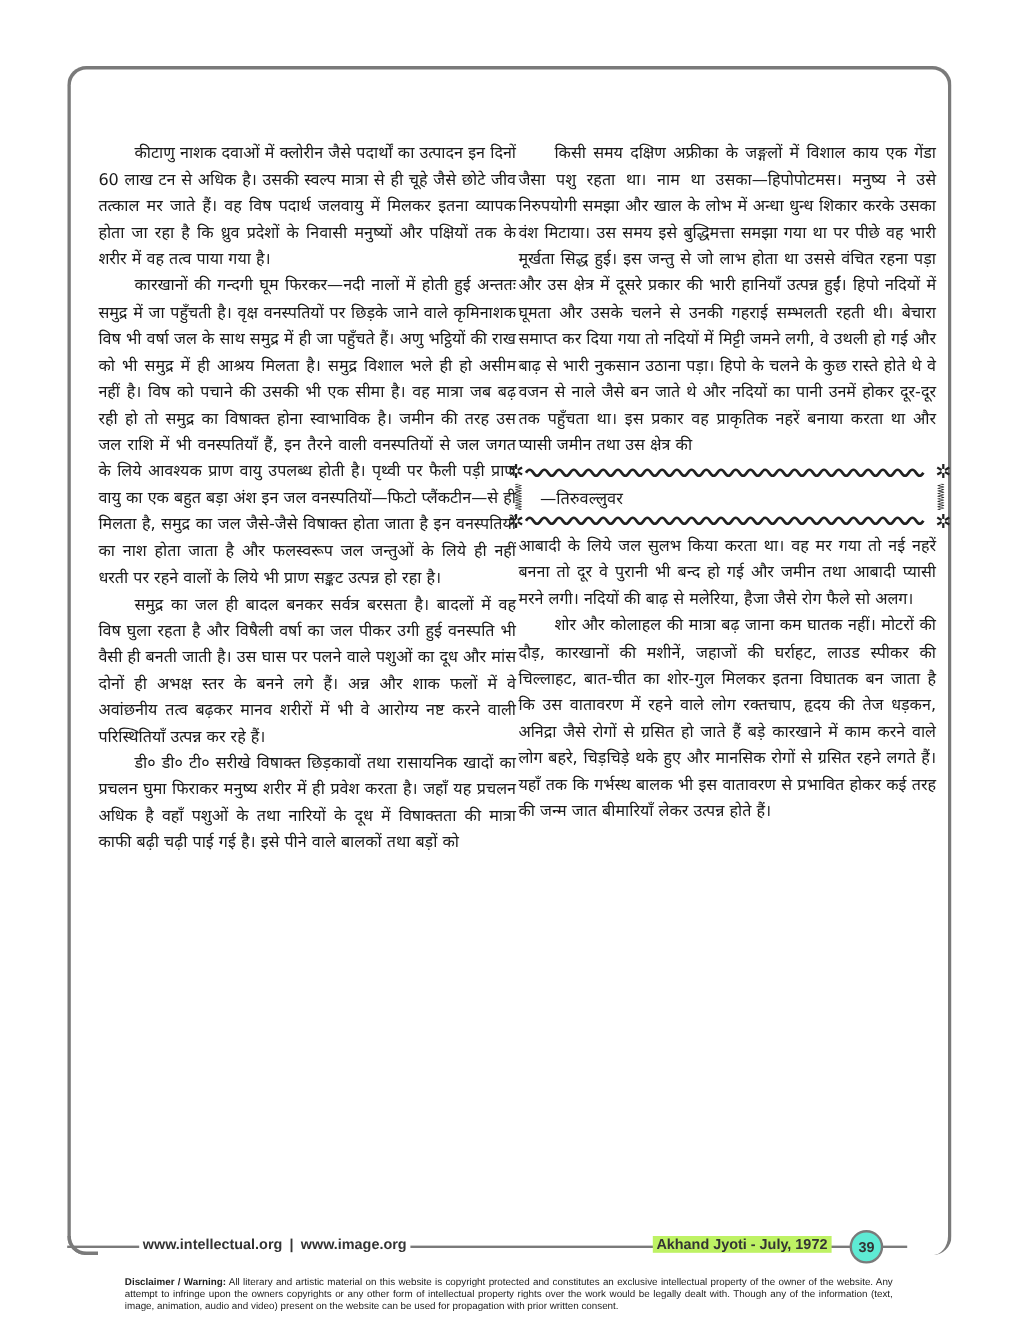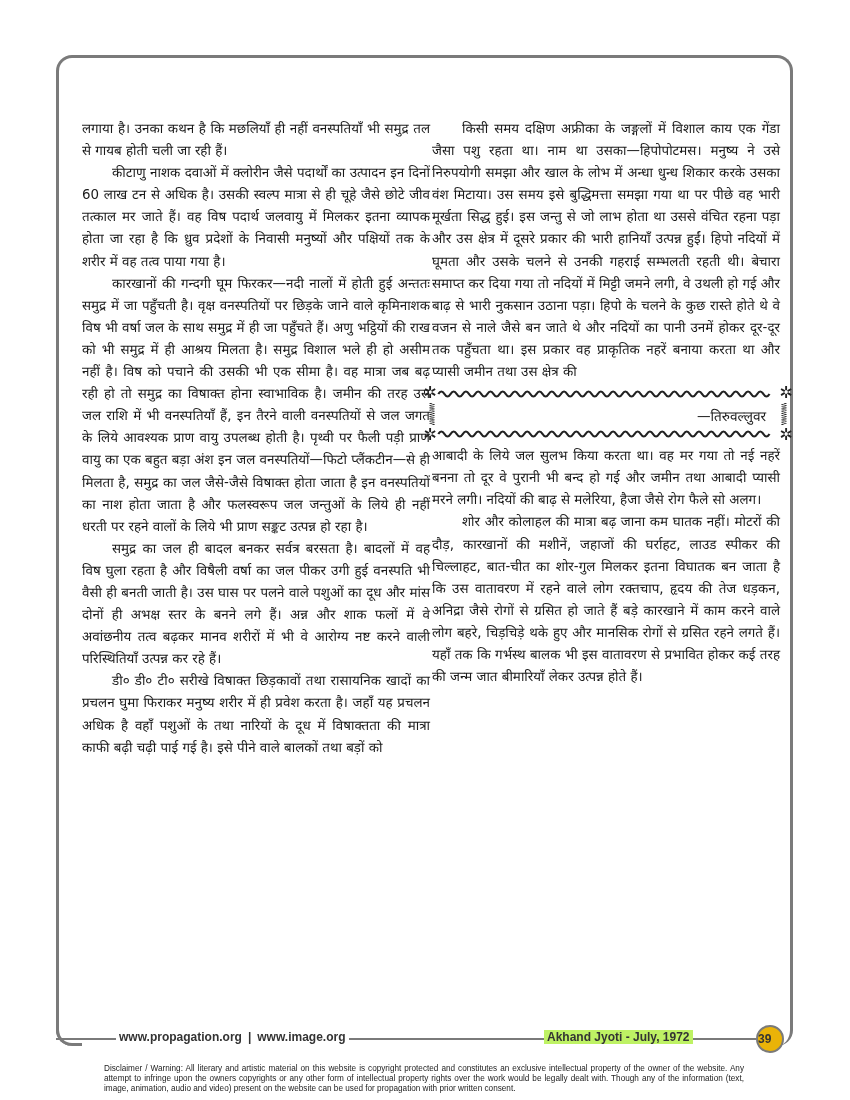--- a/index.html
+++ b/index.html
@@ -45,56 +45,55 @@
   .quote-border-right { right: 2px; }
   .corner {
     position: absolute; width: 16px; height: 16px; font-size: 16px; line-height: 16px; color: #222;
     text-align: center;
   }
   .corner.tl { left: -2px; top: -2px; }
   .corner.tr { right: -2px; top: -2px; }
   .corner.bl { left: -2px; bottom: -2px; }
   .corner.br { right: -2px; bottom: -2px; }
   .quote-text { font-size: 13.6px; line-height: 22px; text-align: justify; }
-  .quote-attr { text-align: right; font-size: 13.6px; line-height: 22px; margin-top: 2px; }
+  .quote-attr { text-align: left; font-size: 13.6px; line-height: 22px; margin-top: 2px; }
 
   .footer {
     position: absolute; left: 82px; top: 1025px; width: 711px; height: 26px;
     font-family: "Liberation Sans", sans-serif; font-weight: bold; font-size: 12px; color: #333;
   }
   .footer-line {
     position: absolute; top: 13px; height: 2px; background: #7a7a7a;
   }
   .footer-links {
     position: absolute; left: 34px; top: 5px; background: #fff; padding: 0 3px; white-space: nowrap;
   }
   .footer-links .sep { margin: 0 6px; }
   .footer-issue {
     position: absolute; left: 462px; top: 5px; background: #bef264; padding: 0 3px; white-space: nowrap;
   }
   .page-number {
     position: absolute; left: 626px; top: 0px; width: 24px; height: 24px;
-    border: 2.5px solid #7a7a7a; border-radius: 50%; background: #eab308;
-    text-align: left; line-height: 24px; font-size: 12px; margin-left: 48px;
+    border: 2.5px solid #7a7a7a; border-radius: 50%; background: #5eead4;
+    text-align: center; line-height: 24px; font-size: 12px;
   }
   .disclaimer {
     position: absolute; left: 104px; top: 1064px; width: 640px;
     font-family: "Liberation Sans", sans-serif; font-size: 8.2px; line-height: 9.8px; color: #222;
     text-align: justify;
   }
-  .disclaimer b { font-weight: normal; }
+  .disclaimer b { font-weight: bold; }
 </style>
 </head>
 <body>
 
 <div class="page-frame"></div>
 <div class="frame-bottom-left"></div>
 
 <div class="column col-left">
-  <p>लगाया है। उनका कथन है कि मछलियाँ ही नहीं वनस्पतियाँ भी समुद्र तल से गायब होती चली जा रही हैं।</p>
   <p class="indent">कीटाणु नाशक दवाओं में क्लोरीन जैसे पदार्थों का उत्पादन इन दिनों 60 लाख टन से अधिक है। उसकी स्वल्प मात्रा से ही चूहे जैसे छोटे जीव तत्काल मर जाते हैं। वह विष पदार्थ जलवायु में मिलकर इतना व्यापक होता जा रहा है कि ध्रुव प्रदेशों के निवासी मनुष्यों और पक्षियों तक के शरीर में वह तत्व पाया गया है।</p>
   <p class="indent">कारखानों की गन्दगी घूम फिरकर—नदी नालों में होती हुई अन्ततः समुद्र में जा पहुँचती है। वृक्ष वनस्पतियों पर छिड़के जाने वाले कृमिनाशक विष भी वर्षा जल के साथ समुद्र में ही जा पहुँचते हैं। अणु भट्ठियों की राख को भी समुद्र में ही आश्रय मिलता है। समुद्र विशाल भले ही हो असीम नहीं है। विष को पचाने की उसकी भी एक सीमा है। वह मात्रा जब बढ़ रही हो तो समुद्र का विषाक्त होना स्वाभाविक है। जमीन की तरह उस जल राशि में भी वनस्पतियाँ हैं, इन तैरने वाली वनस्पतियों से जल जगत के लिये आवश्यक प्राण वायु उपलब्ध होती है। पृथ्वी पर फैली पड़ी प्राण वायु का एक बहुत बड़ा अंश इन जल वनस्पतियों—फिटो प्लैंकटीन—से ही मिलता है, समुद्र का जल जैसे-जैसे विषाक्त होता जाता है इन वनस्पतियों का नाश होता जाता है और फलस्वरूप जल जन्तुओं के लिये ही नहीं धरती पर रहने वालों के लिये भी प्राण सङ्कट उत्पन्न हो रहा है।</p>
   <p class="indent">समुद्र का जल ही बादल बनकर सर्वत्र बरसता है। बादलों में वह विष घुला रहता है और विषैली वर्षा का जल पीकर उगी हुई वनस्पति भी वैसी ही बनती जाती है। उस घास पर पलने वाले पशुओं का दूध और मांस दोनों ही अभक्ष स्तर के बनने लगे हैं। अन्न और शाक फलों में वे अवांछनीय तत्व बढ़कर मानव शरीरों में भी वे आरोग्य नष्ट करने वाली परिस्थितियाँ उत्पन्न कर रहे हैं।</p>
   <p class="indent">डी० डी० टी० सरीखे विषाक्त छिड़कावों तथा रासायनिक खादों का प्रचलन घुमा फिराकर मनुष्य शरीर में ही प्रवेश करता है। जहाँ यह प्रचलन अधिक है वहाँ पशुओं के तथा नारियों के दूध में विषाक्तता की मात्रा काफी बढ़ी चढ़ी पाई गई है। इसे पीने वाले बालकों तथा बड़ों को</p>
 </div>
 
 <div class="column col-right">
   <p class="indent">किसी समय दक्षिण अफ्रीका के जङ्गलों में विशाल काय एक गेंडा जैसा पशु रहता था। नाम था उसका—हिपोपोटमस। मनुष्य ने उसे निरुपयोगी समझा और खाल के लोभ में अन्धा धुन्ध शिकार करके उसका वंश मिटाया। उस समय इसे बुद्धिमत्ता समझा गया था पर पीछे वह भारी मूर्खता सिद्ध हुई। इस जन्तु से जो लाभ होता था उससे वंचित रहना पड़ा और उस क्षेत्र में दूसरे प्रकार की भारी हानियाँ उत्पन्न हुईं। हिपो नदियों में घूमता और उसके चलने से उनकी गहराई सम्भलती रहती थी। बेचारा समाप्त कर दिया गया तो नदियों में मिट्टी जमने लगी, वे उथली हो गई और बाढ़ से भारी नुकसान उठाना पड़ा। हिपो के चलने के कुछ रास्ते होते थे वे वजन से नाले जैसे बन जाते थे और नदियों का पानी उनमें होकर दूर-दूर तक पहुँचता था। इस प्रकार वह प्राकृतिक नहरें बनाया करता था और प्यासी जमीन तथा उस क्षेत्र की</p>
 
   <div class="quote-box">
@@ -125,21 +124,21 @@
     <p class="quote-attr">—तिरुवल्लुवर</p>
   </div>
 
   <p>आबादी के लिये जल सुलभ किया करता था। वह मर गया तो नई नहरें बनना तो दूर वे पुरानी भी बन्द हो गई और जमीन तथा आबादी प्यासी मरने लगी। नदियों की बाढ़ से मलेरिया, हैजा जैसे रोग फैले सो अलग।</p>
   <p class="indent">शोर और कोलाहल की मात्रा बढ़ जाना कम घातक नहीं। मोटरों की दौड़, कारखानों की मशीनें, जहाजों की घर्राहट, लाउड स्पीकर की चिल्लाहट, बात-चीत का शोर-गुल मिलकर इतना विघातक बन जाता है कि उस वातावरण में रहने वाले लोग रक्तचाप, हृदय की तेज धड़कन, अनिद्रा जैसे रोगों से ग्रसित हो जाते हैं बड़े कारखाने में काम करने वाले लोग बहरे, चिड़चिड़े थके हुए और मानसिक रोगों से ग्रसित रहने लगते हैं। यहाँ तक कि गर्भस्थ बालक भी इस वातावरण से प्रभावित होकर कई तरह की जन्म जात बीमारियाँ लेकर उत्पन्न होते हैं।</p>
 </div>
 
 <div class="footer">
   <div class="footer-line" style="left:-26px; width:700px;"></div>
   <div class="footer-links">
-    <span>www.propagation.org</span><span class="sep">|</span><span>www.image.org</span>
+    <span>www.intellectual.org</span><span class="sep">|</span><span>www.image.org</span>
   </div>
   <div class="footer-issue">Akhand Jyoti - July, 1972</div>
   <div class="page-number">39</div>
 </div>
 
 <div class="disclaimer">
   <b>Disclaimer / Warning:</b>
   <span>All literary and artistic material on this website is copyright protected and constitutes an exclusive intellectual property of the owner of the website. Any attempt to infringe upon the owners copyrights or any other form of intellectual property rights over the work would be legally dealt with. Though any of the information (text, image, animation, audio and video) present on the website can be used for propagation with prior written consent.</span>
 </div>
 

